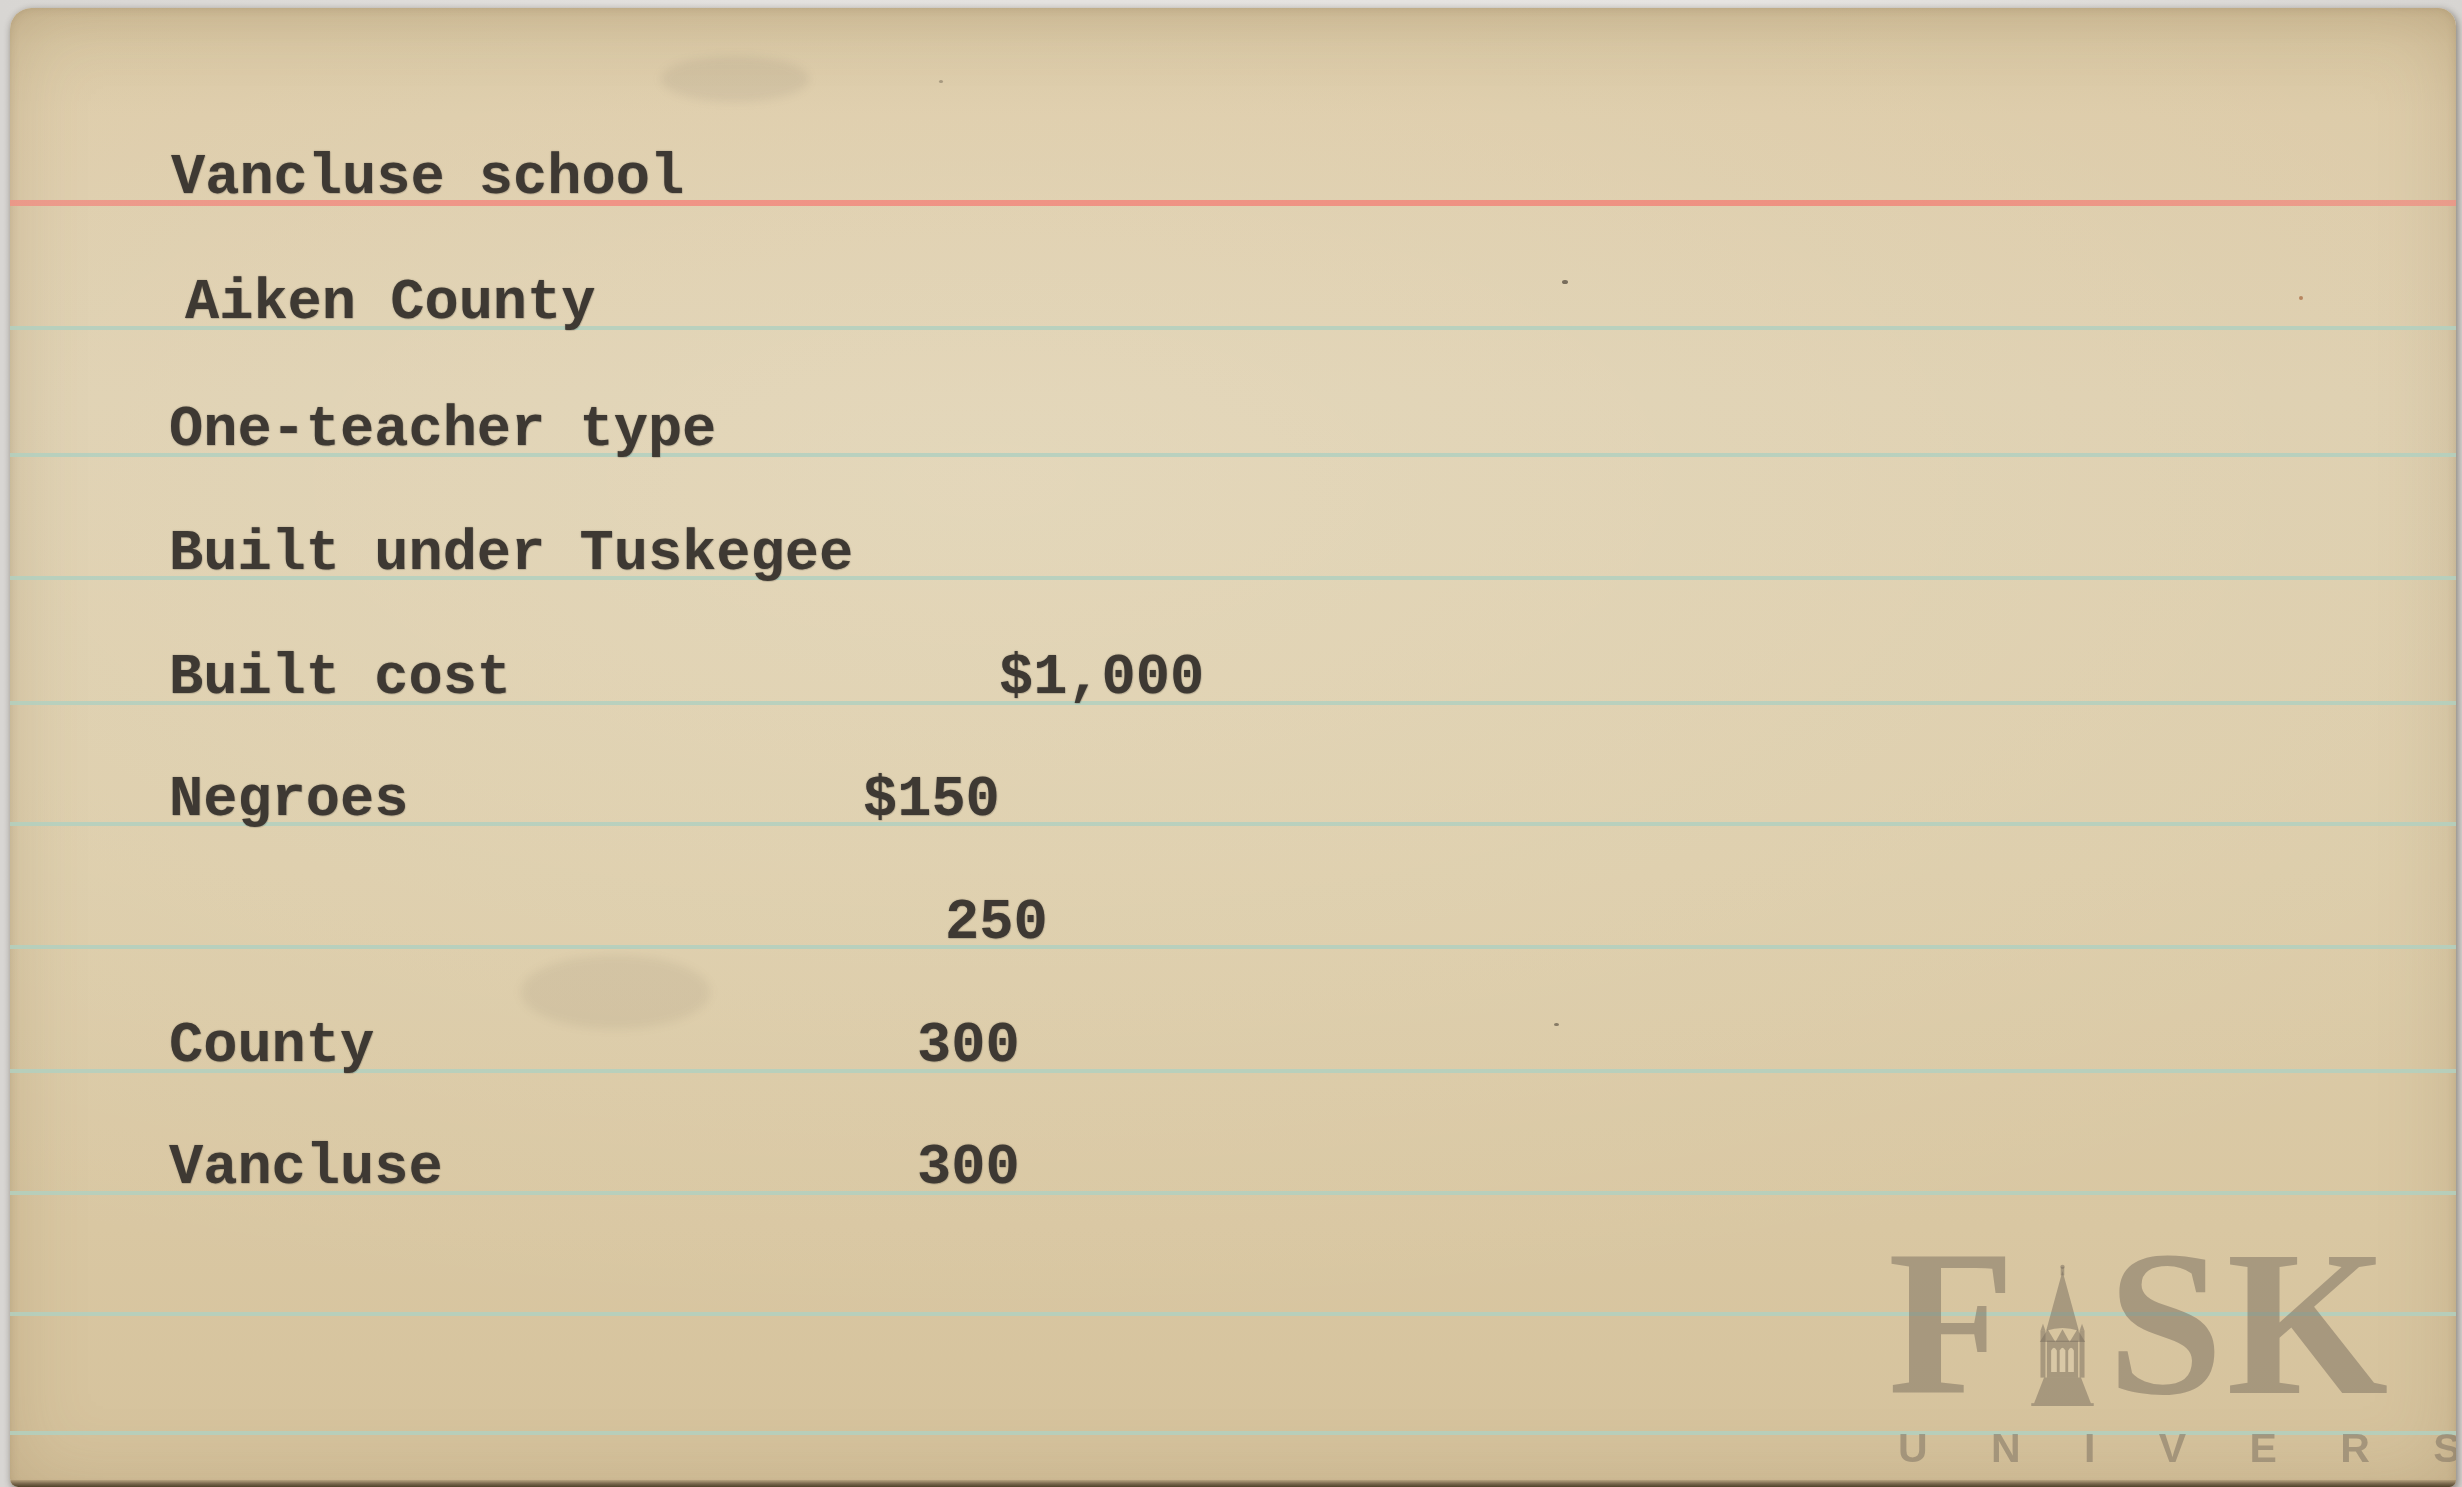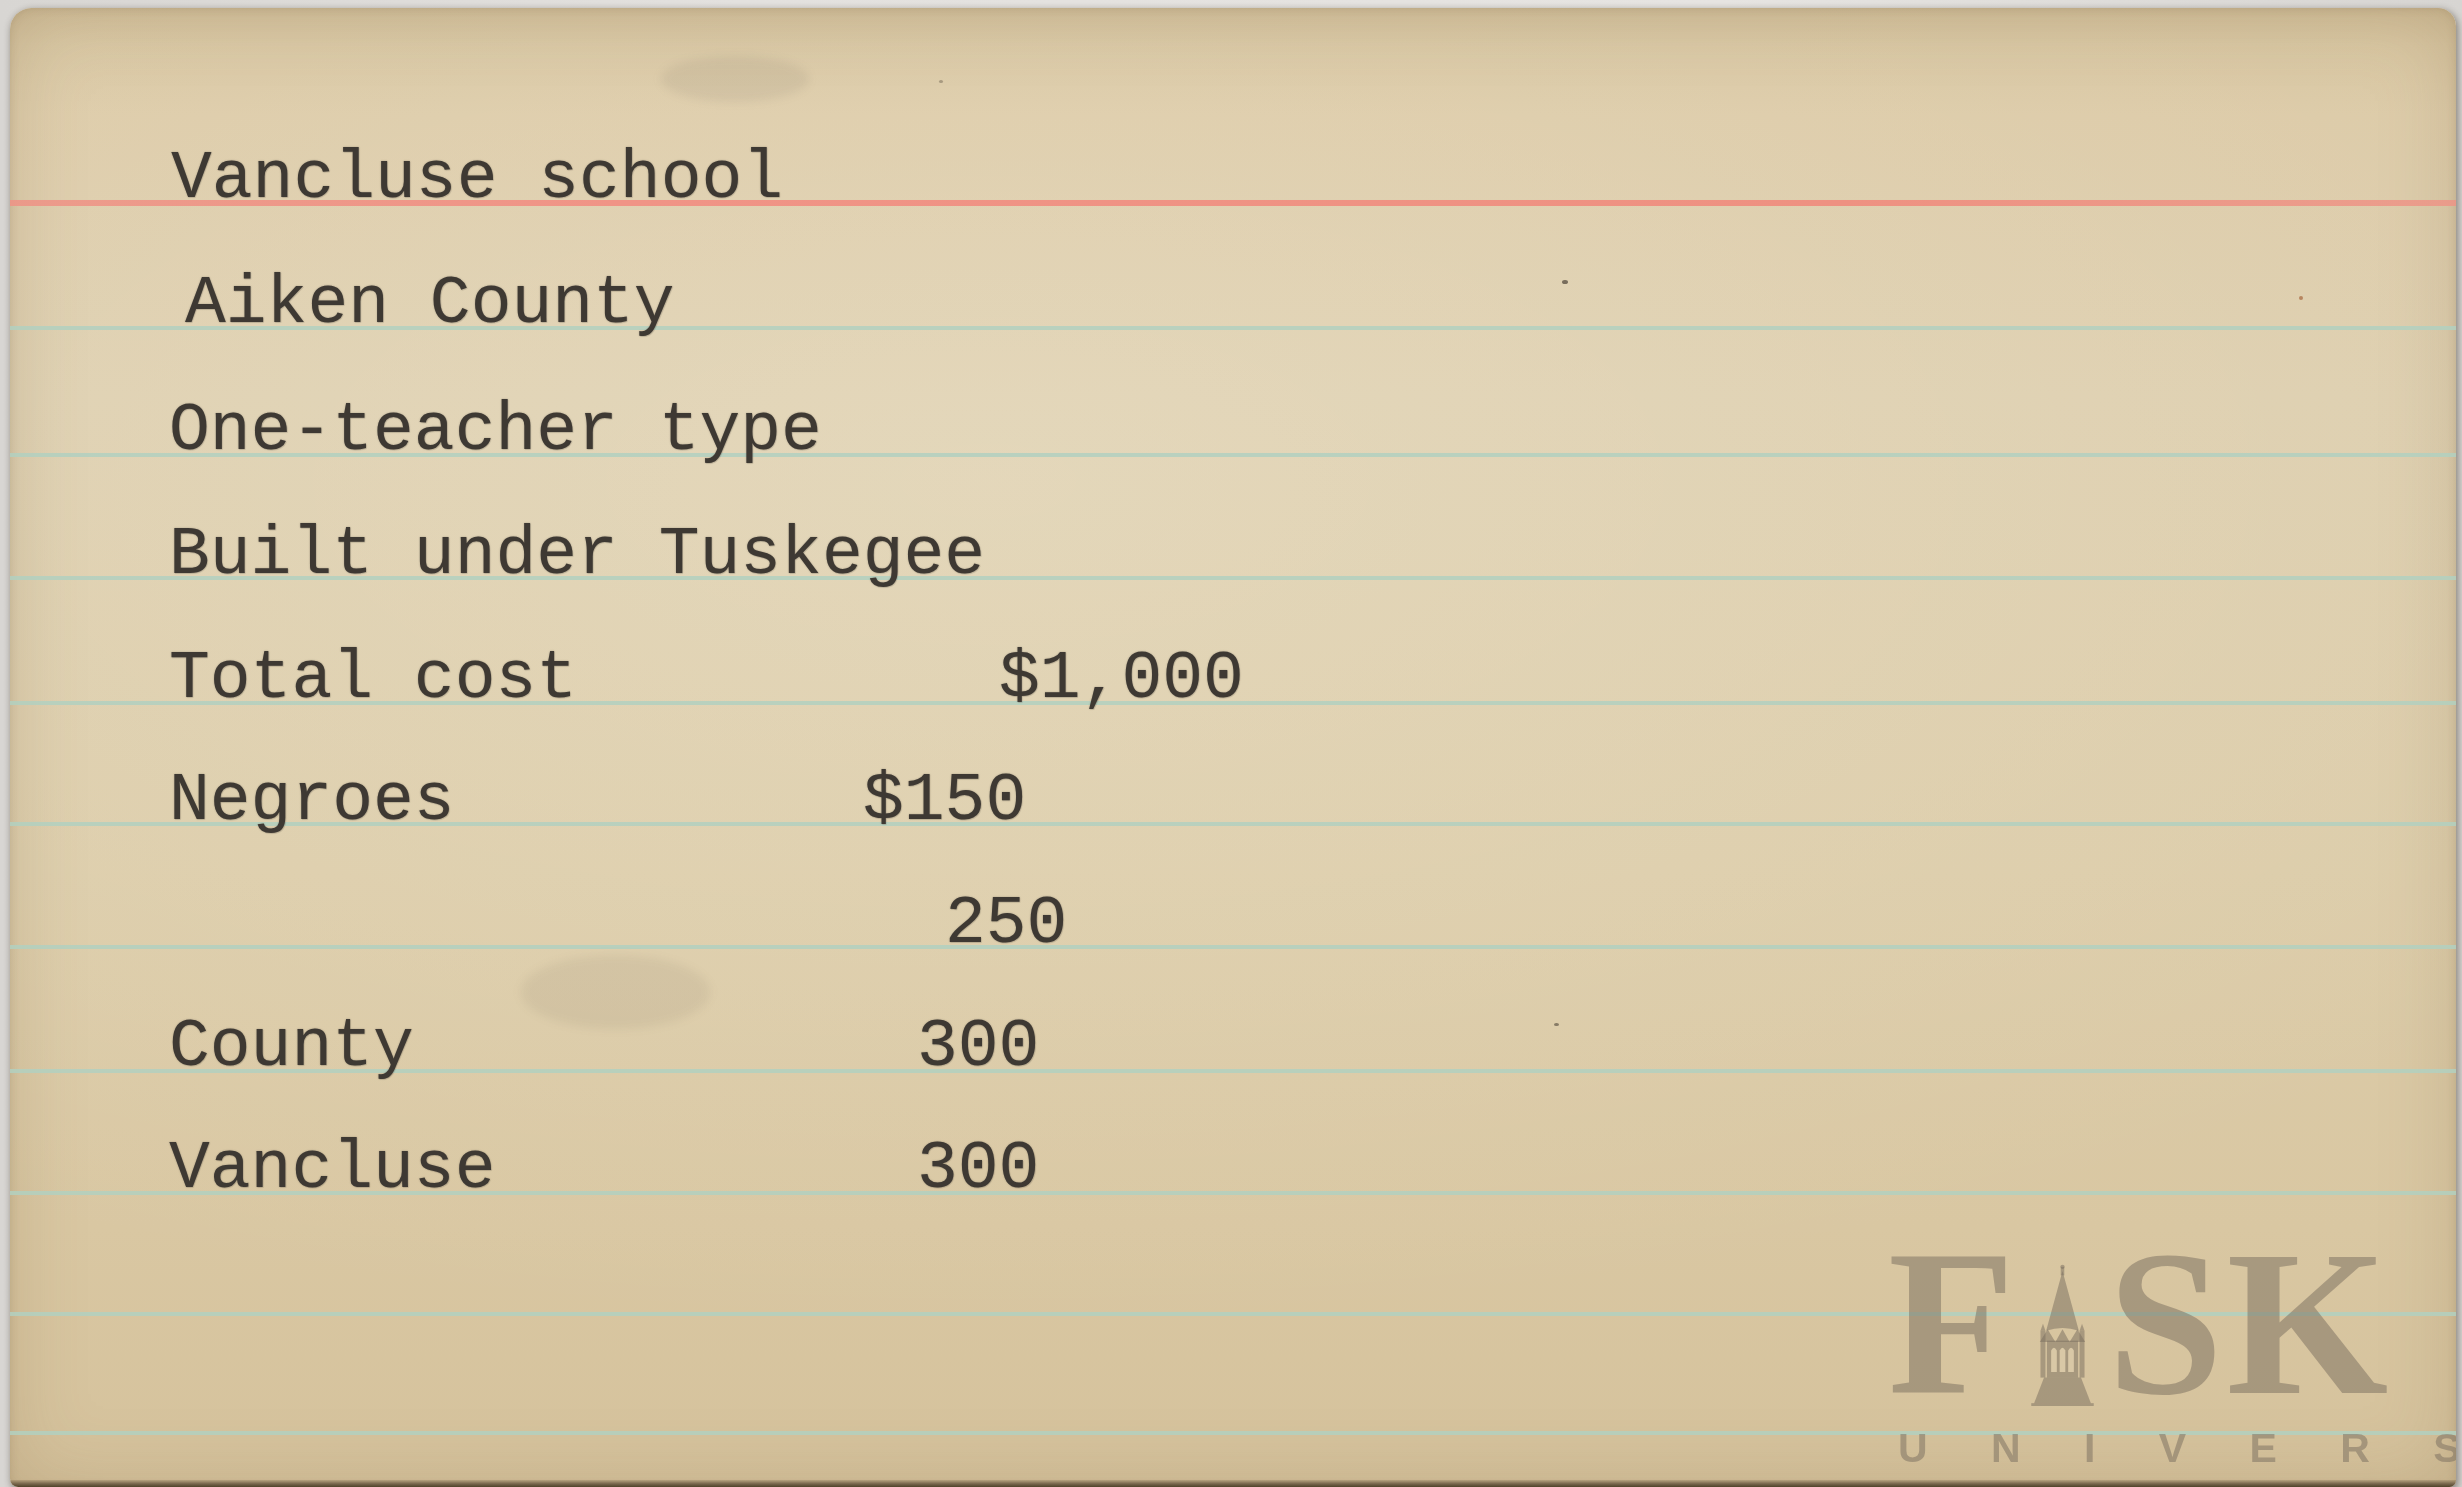--- a/index.html
+++ b/index.html
@@ -19,21 +19,21 @@
       inset 0 0 10px rgba(108,86,52,0.20),
       1.6px 2.5px 7.4px rgba(40,30,18,0.45);
   }
   .rule{position:absolute;left:0;width:100%;}
   .rule-red{height:5.8px;background:linear-gradient(90deg,rgba(238,146,133,0.85),#f09486 25%,#ee9181 75%,rgba(238,146,133,0.80));}
   .rule-blue{height:4.1px;background:#b2d0c0;opacity:0.85;}
   .row{position:absolute;left:0;width:100%;height:102px;}
   .typed{
     position:absolute;top:0;white-space:pre;
     font-family:"Liberation Mono","DejaVu Sans Mono",monospace;
-    font-size:68px;line-height:81px;font-weight:400;
+    font-size:57px;line-height:81px;font-weight:700;
     color:#3e3933;
     text-shadow:0 0 1.6px rgba(62,57,51,0.45), 0.8px 0.8px 0 rgba(62,57,51,0.12);
   }
   .state{letter-spacing:-8.2px;}
   .watermark{position:absolute;left:1878px;top:1211px;width:560px;height:264px;color:rgba(122,112,95,0.52);}
   .wordmark{
     display:flex;align-items:flex-end;height:208px;
     font-family:"Liberation Serif","DejaVu Serif",serif;font-weight:700;
     font-size:208px;line-height:1;letter-spacing:3.3px;
   }
@@ -75,21 +75,21 @@
   <div class="row" style="top:255px">
     <span class="typed" style="left:175px">Aiken County</span>
   </div>
   <div class="row" style="top:506px">
     <span class="typed" style="left:159px">Built under Tuskegee</span>
   </div>
   <div class="row" style="top:382px">
     <span class="typed" style="left:159px">One-teacher type</span>
   </div>
   <div class="row" style="top:630px">
-    <span class="typed" style="left:159px">Total cost</span>
+    <span class="typed" style="left:159px">Built cost</span>
     <span class="typed" style="left:989px">$1,000</span>
   </div>
   <div class="row" style="top:752px">
     <span class="typed" style="left:159px">Negroes</span>
     <span class="typed" style="left:853px">$150</span>
   </div>
   <div class="row" style="top:875px">
     <span class="typed" style="left:935px">250</span>
   </div>
   <div class="row" style="top:998px">

